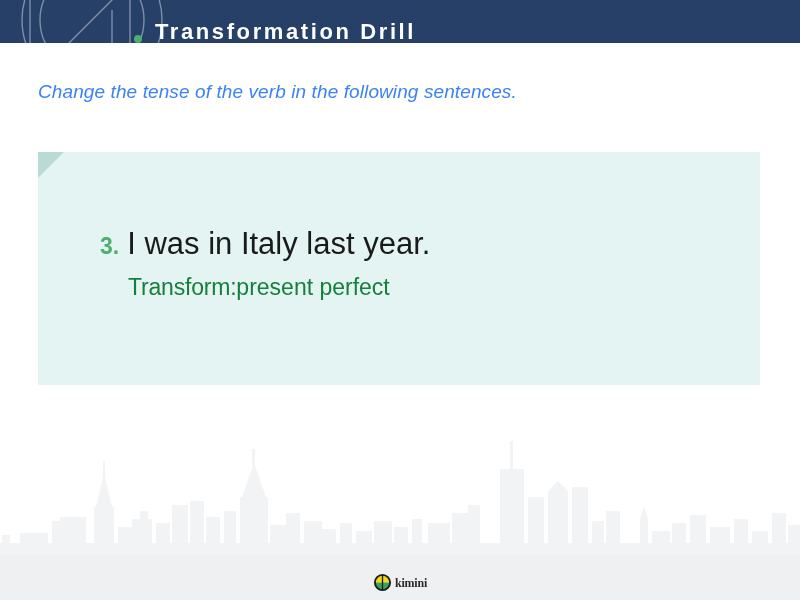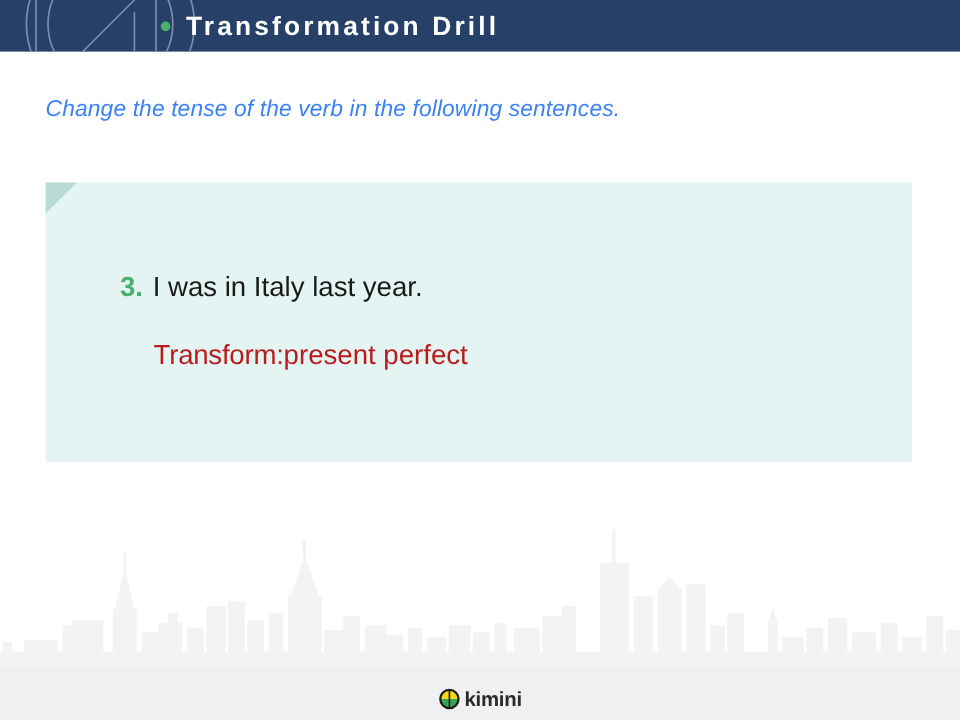--- a/index.html
+++ b/index.html
@@ -39,21 +39,21 @@
     width: 210px;
     height: 150px;
     pointer-events: none;
   }
   #header-title-wrap {
     position: absolute;
     left: 134px;
     top: 0;
     height: 43px;
     display: flex;
-    align-items: center;
+    align-items: flex-end;
     gap: 13px;
   }
   #title-bullet {
     width: 8px;
     height: 8px;
     border-radius: 50%;
     background: #4caf6e;
     flex: none;
     margin-top: 1px;
   }
@@ -107,27 +107,27 @@
     white-space: nowrap;
   }
   #question-number {
     color: #4caf6e;
     font-size: 23px;
     font-weight: bold;
     line-height: 1;
   }
   #question-text {
     color: #1a1a1a;
-    font-size: 23px;
+    font-size: 31px;
     line-height: 1;
   }
   #transform-line {
-    margin-top: 33px;
+    margin-top: 17px;
     margin-left: 28px;
-    color: #b91c1c;
+    color: #15803d;
     font-size: 23px;
     line-height: 1;
     white-space: nowrap;
   }
   #transform-label { letter-spacing: -0.2px; }
   #transform-value { }
 
   
   #footer-band {
     position: absolute;
@@ -150,25 +150,26 @@
     left: 0;
     bottom: 8px;
     width: 800px;
     display: flex;
     justify-content: center;
     align-items: center;
     gap: 3px;
   }
   #logo-mark { display: block; flex: none; }
   #logo-text {
-    font-size: 17px;
+    font-size: 12px;
     font-weight: bold;
     color: #2b2b2b;
     letter-spacing: -0.2px;
     line-height: 1;
+    font-family: Liberation Serif, serif;
   }
 </style>
 </head>
 <body>
 
 <div id="slide">
 
   <div id="header-band">
 
     <svg id="header-deco" viewBox="0 0 210 150" xmlns="http://www.w3.org/2000/svg">

